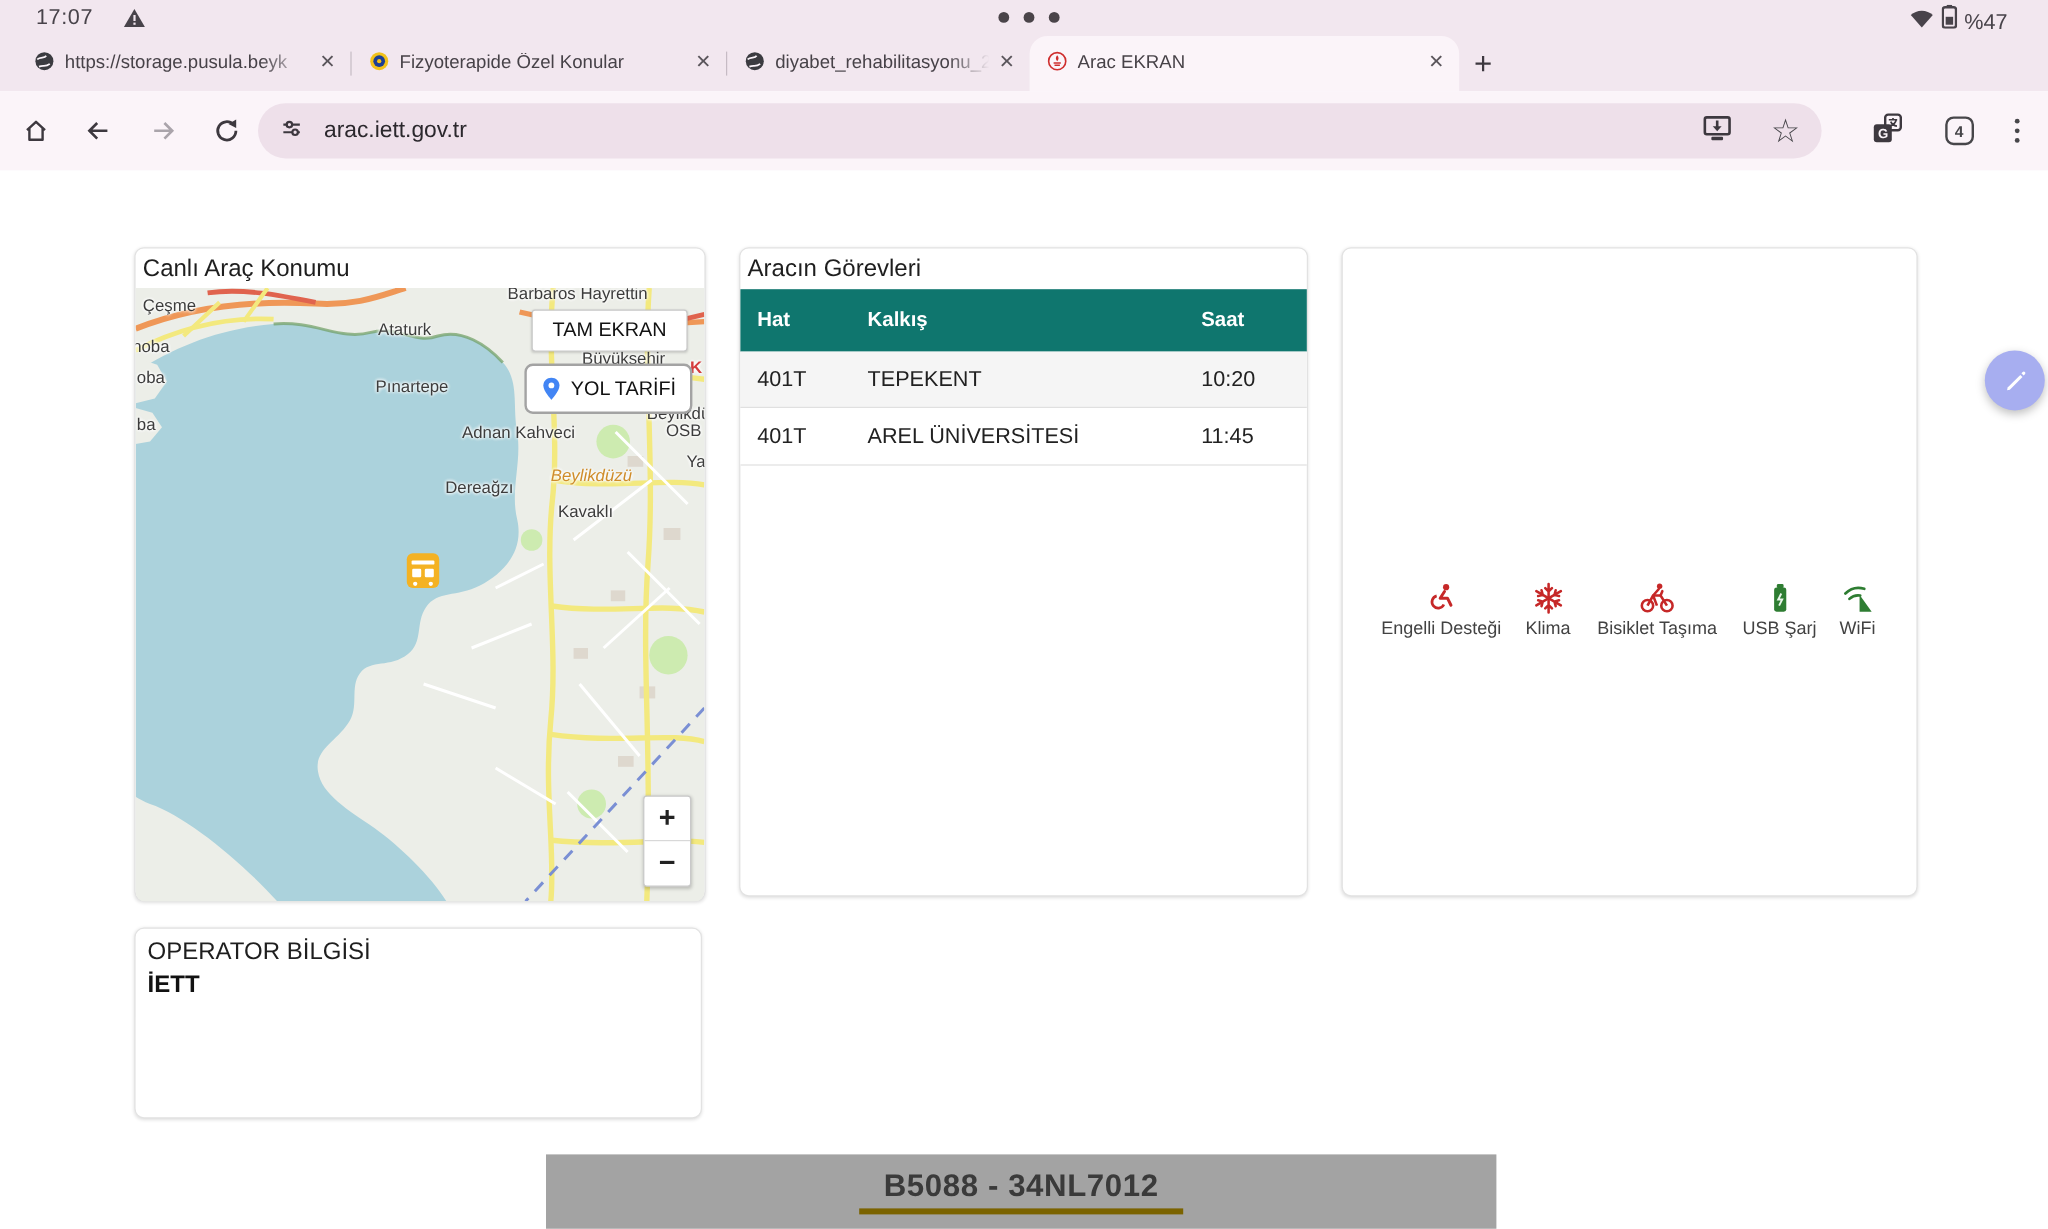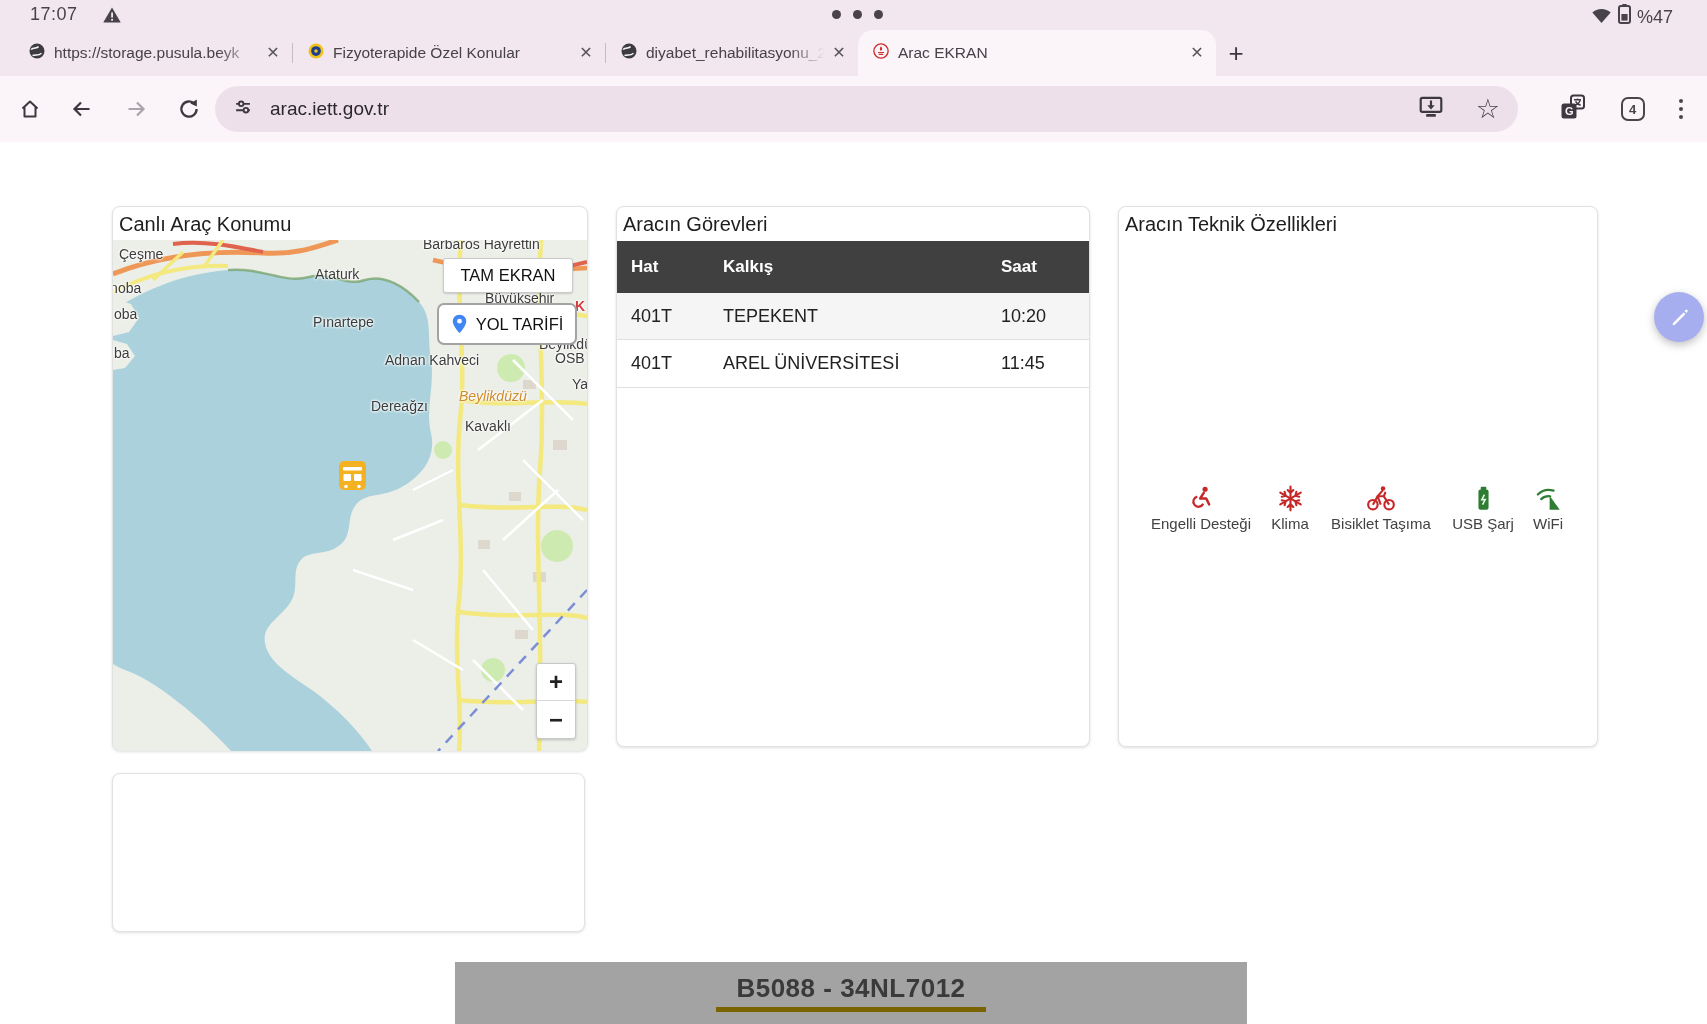--- a/index.html
+++ b/index.html
@@ -67,21 +67,21 @@
            border-radius:3px;box-shadow:0 1px 3px rgba(0,0,0,.2);}
   .zoomctl div{width:38px;height:37px;display:flex;align-items:center;justify-content:center;
                font-size:24px;font-weight:bold;color:#222;box-sizing:border-box;}
   .zoomctl .zin{border-bottom:1px solid #d8d8d8;}
   .busmark{position:absolute;left:224px;top:219px;}
 
   
   .tasks-card{left:616px;top:206px;width:474px;height:541px;}
   .ttable{position:absolute;left:0;top:34px;width:472px;}
   .trow{display:grid;grid-template-columns:92px 278px 1fr;align-items:center;padding-left:14px;box-sizing:border-box;}
-  .thead{height:52px;background:#404040;color:#fff;font-weight:bold;font-size:17px;}
+  .thead{height:52px;background:#0f766e;color:#fff;font-weight:bold;font-size:17px;}
   .tr1{height:47px;background:#f5f5f5;font-size:18px;color:#212121;border-bottom:1px solid #e0e0e0;}
   .tr2{height:48px;background:#fff;font-size:18px;color:#212121;border-bottom:1px solid #e0e0e0;}
 
   
   .tech-card{left:1118px;top:206px;width:480px;height:541px;}
   .feature{position:absolute;top:277px;transform:translateX(-50%);text-align:center;width:120px;}
   .feature .fic{height:28px;display:flex;align-items:flex-end;justify-content:center;}
   .feature .flab{font-size:15px;color:#424242;margin-top:3px;white-space:nowrap;}
 
   
@@ -374,21 +374,20 @@
       </div>
       <div class="trow tr2">
         <span>401T</span>
         <span>AREL ÜNİVERSİTESİ</span>
         <span>11:45</span>
       </div>
     </div>
   </div>
 
   <div class="card tech-card">
-    <div class="card-title">Aracın Teknik Özellikleri</div>
 
     <div class="feature" style="left:82px">
       <div class="fic">
         <svg width="27" height="27" viewBox="0 0 24 24">
             <circle cx="15.2" cy="3.8" r="2.3" fill="#c62828"></circle>
             <path d="M14 7l-3.2 5h5.4l2.6 5.2" stroke="#c62828" stroke-width="2.2" fill="none" stroke-linecap="round" stroke-linejoin="round"></path>
             <path d="M13.5 16.7a4.6 4.6 0 1 1-5.3-6.4" stroke="#c62828" stroke-width="2" fill="none"></path>
           </svg>
       </div>
       <div class="flab">Engelli Desteği</div>
@@ -440,20 +439,22 @@
         <svg width="27" height="27" viewBox="0 0 24 24">
             <path d="M2.5 8.5a14 14 0 0 1 14-3.5M5.5 12.5a9.5 9.5 0 0 1 8-2.5" stroke="#2e7d32" stroke-width="2" fill="none" stroke-linecap="round"></path>
             <path d="M13 22V9.5L22 22z" fill="#2e7d32"></path>
           </svg>
       </div>
       <div class="flab">WiFi</div>
     </div>
   </div>
 
   <div class="card op-card">
+    <div class="op-title">OPERATOR BİLGİSİ</div>
+    <div class="op-val">İETT</div>
   </div>
 
   <div class="banner">
     <div class="banner-text">B5088 - 34NL7012</div>
     <div class="banner-line"></div>
   </div>
 
   <div class="fab">
     <span style="display:flex">
       <svg width="22" height="22" viewBox="0 0 24 24">

